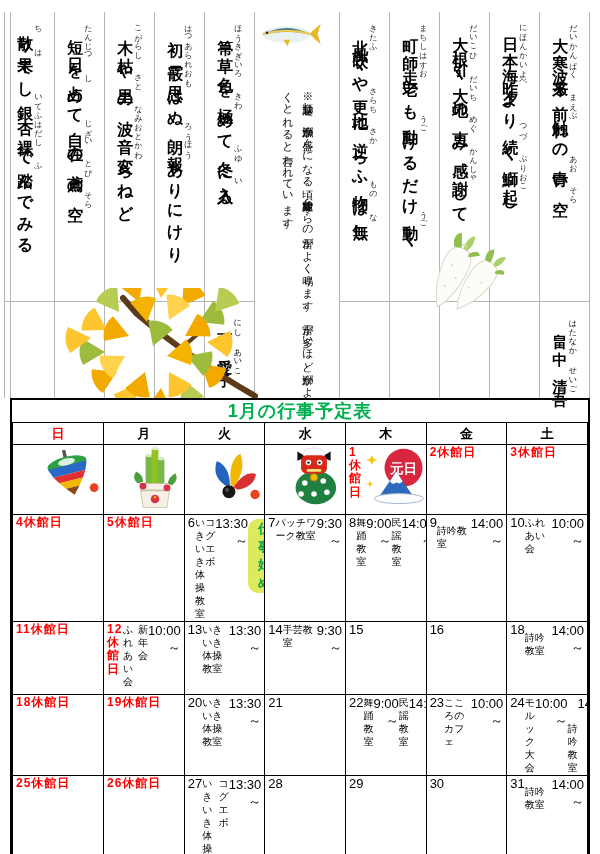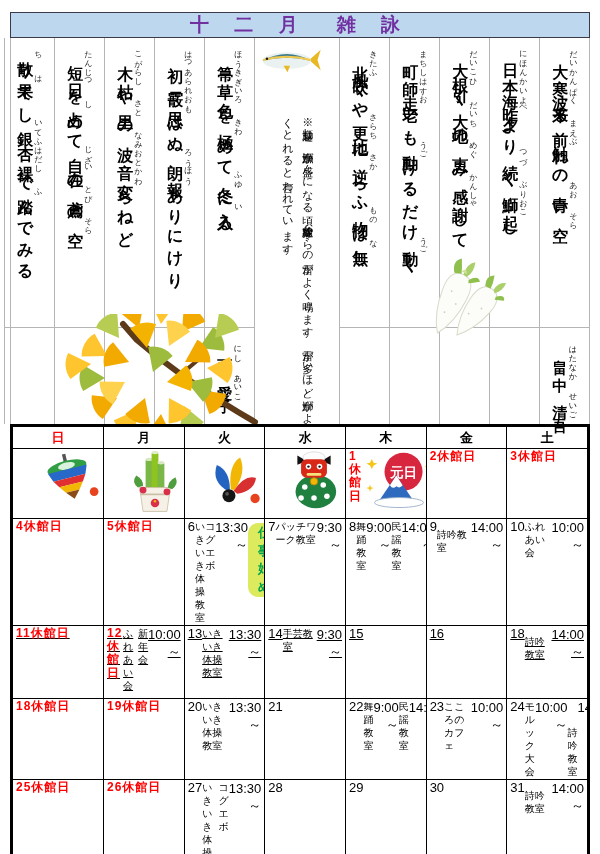--- a/index.html
+++ b/index.html
@@ -44,23 +44,20 @@
          font-weight:bold;font-size:13px;border-radius:10px;padding:1px 10px;letter-spacing:1px;}
   .push{margin-top:auto;}
   .svgc{display:block;}
 </style>
 </head>
 <body>
 
 <div class="page">
   <div class="content">
 
-    <div class="title-bar">
-      <span>十 二 月　雑 詠</span>
-    </div>
 
     <div class="poem-section">
       <div id="poem-grid">
           <div class="pcol">
             <div class="pmain">
               <div class="vpoem"><ruby>大寒波<rt>だいかんぱ</rt></ruby><ruby>来<rt>く</rt></ruby>る<ruby>前触<rt>まえぶ</rt></ruby>れの<ruby>青<rt>あお</rt></ruby>い<ruby>空<rt>そら</rt></ruby></div>
             </div>
             <div class="pauthor">
               <div class="vauthor"><ruby>畠中<rt>はたなか</rt></ruby>　<ruby>清吾<rt>せいご</rt></ruby></div>
             </div>
@@ -186,20 +183,21 @@
               <circle cx="-4" cy="28" r="0.9" fill="#cfcfc0"></circle>
             <path d="M-8,-4 Q-14,-13 -7,-18 Q-3,-11 -2,-5 Z" fill="#8fbf4d"></path>
             <path d="M1,-6 Q0,-16 7,-19 Q9,-10 4,-4 Z" fill="#aacf6b"></path>
             <path d="M7,-2 Q13,-10 16,-4 Q11,-1 8,1 Z" fill="#8fbf4d"></path>
           </g>
         </svg>
       </div>
     </div>
 
     <div class="calendar-frame">
+      <div class="cal-title">1月の行事予定表</div>
       <table class="cal">
         <thead>
             <tr id="cal-head">
               <th class="sun" style="width: 88px;">日</th>
               <th>月</th>
               <th>火</th>
               <th>水</th>
               <th>木</th>
               <th>金</th>
               <th>土</th>
@@ -358,21 +356,21 @@
                 </div>
               </td>
               <td>
                 <div class="cellbox">
                   <div class="daynum">10</div>
                   <div class="ev-name">ふれあい会</div>
                   <div class="ev-time">10:00～</div>
                 </div>
               </td>
             </tr>
-            <tr style="height: 73px; text-decoration: underline;">
+            <tr style="height: 73px;">
               <td>
                 <div class="cellbox">
                   <div class="holiday">11休館日</div>
                 </div>
               </td>
               <td>
                 <div class="cellbox">
                   <div class="holiday">12休館日</div>
                   <div class="ev-name">ふれあい会</div>
                   <div class="ev-name">新年会</div>

